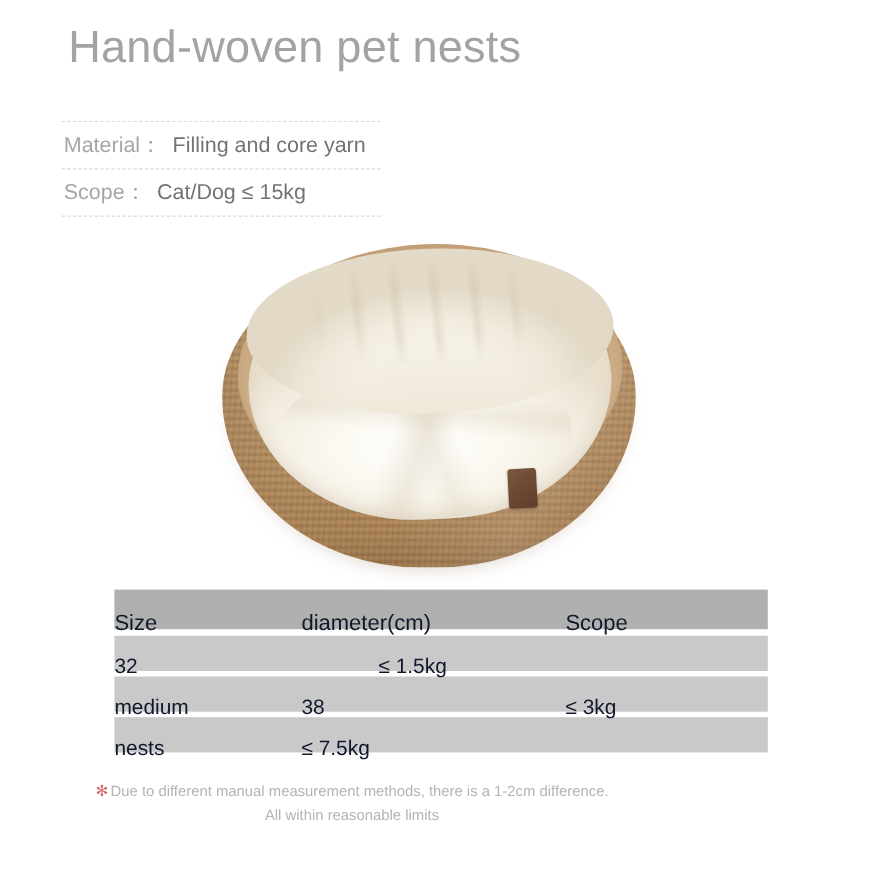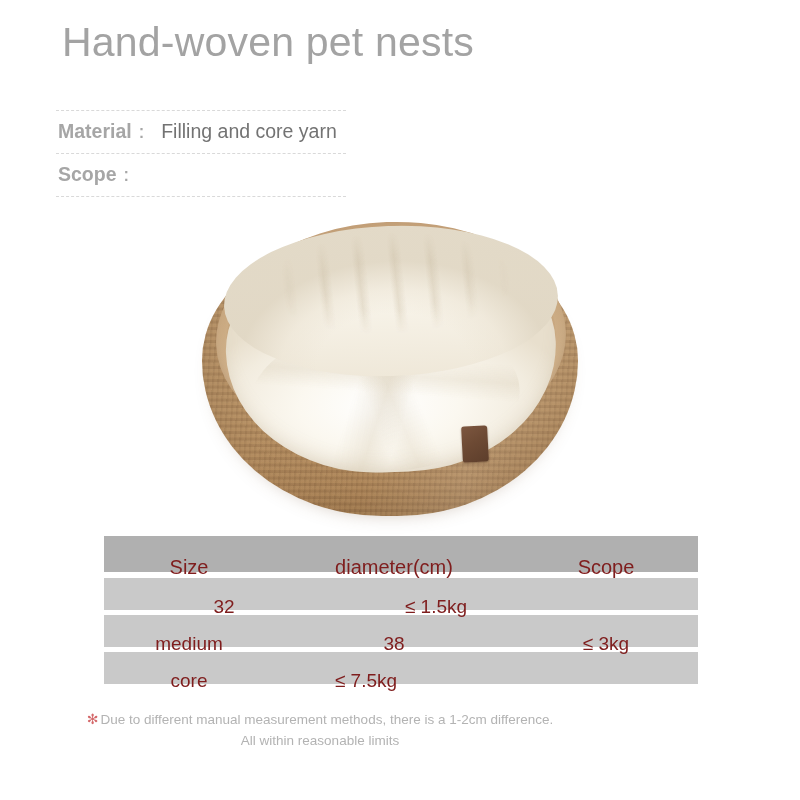--- a/index.html
+++ b/index.html
@@ -42,21 +42,21 @@
   }
   .spec-row {
     display: flex;
     align-items: baseline;
     padding: 7px 0 8px 2px;
     white-space: nowrap;
   }
   .spec-label {
     font-size: 19.5px;
     color: #a6a6a6;
-    font-weight: 700;
+    font-weight: 400;
   }
   .spec-colon {
     font-size: 19.5px;
     color: #a6a6a6;
     padding-right: 10px;
   }
   .spec-value {
     font-size: 19.5px;
     color: #737373;
     font-weight: 400;
@@ -229,22 +229,22 @@
     height: 36px;
     background: #b0b0b0;
     margin-bottom: 6px;
   }
   .size-row.data-row {
     height: 32px;
     background: #c9c9c9;
     margin-bottom: 5px;
   }
   .cell {
-    color: #7f1d1d;
-    text-align: center;
+    color: #0f172a;
+    text-align: left;
     font-weight: 400;
     white-space: nowrap;
     margin-top: 26px;
   }
   .header-row .cell {
     font-size: 20px;
   }
   .data-row .cell {
     font-size: 19px;
   }
@@ -284,20 +284,21 @@
     <span class="spec-label">Material</span>
     <span class="spec-colon">：</span>
     <span class="spec-value">Filling and core yarn</span>
   </div>
 
   <div class="spec-rule"></div>
 
   <div class="spec-row">
     <span class="spec-label">Scope</span>
     <span class="spec-colon">：</span>
+    <span class="spec-value">Cat/Dog ≤ 15kg</span>
   </div>
 
   <div class="spec-rule"></div>
 </div>
 
 <div class="product-photo">
   <div class="nest-stage">
     <div class="basket-body">
       <div class="basket-weave"></div>
       <div class="basket-shade-left"></div>
@@ -325,21 +326,21 @@
     <div class="cell col-scope">≤ 1.5kg</div>
   </div>
 
   <div class="size-row data-row">
     <div class="cell col-size">medium</div>
     <div class="cell col-diam">38</div>
     <div class="cell col-scope">≤ 3kg</div>
   </div>
 
   <div class="size-row data-row">
-    <div class="cell col-size">core</div>
+    <div class="cell col-size">nests</div>
     <div class="cell col-scope">≤ 7.5kg</div>
   </div>
 
 </div>
 
 <div class="footnote">
   <div class="footnote-line">
     <span class="footnote-asterisk">✻</span><span>Due to different manual measurement methods, there is a 1-2cm difference.</span>
   </div>
   <div class="footnote-line">All within reasonable limits</div>

